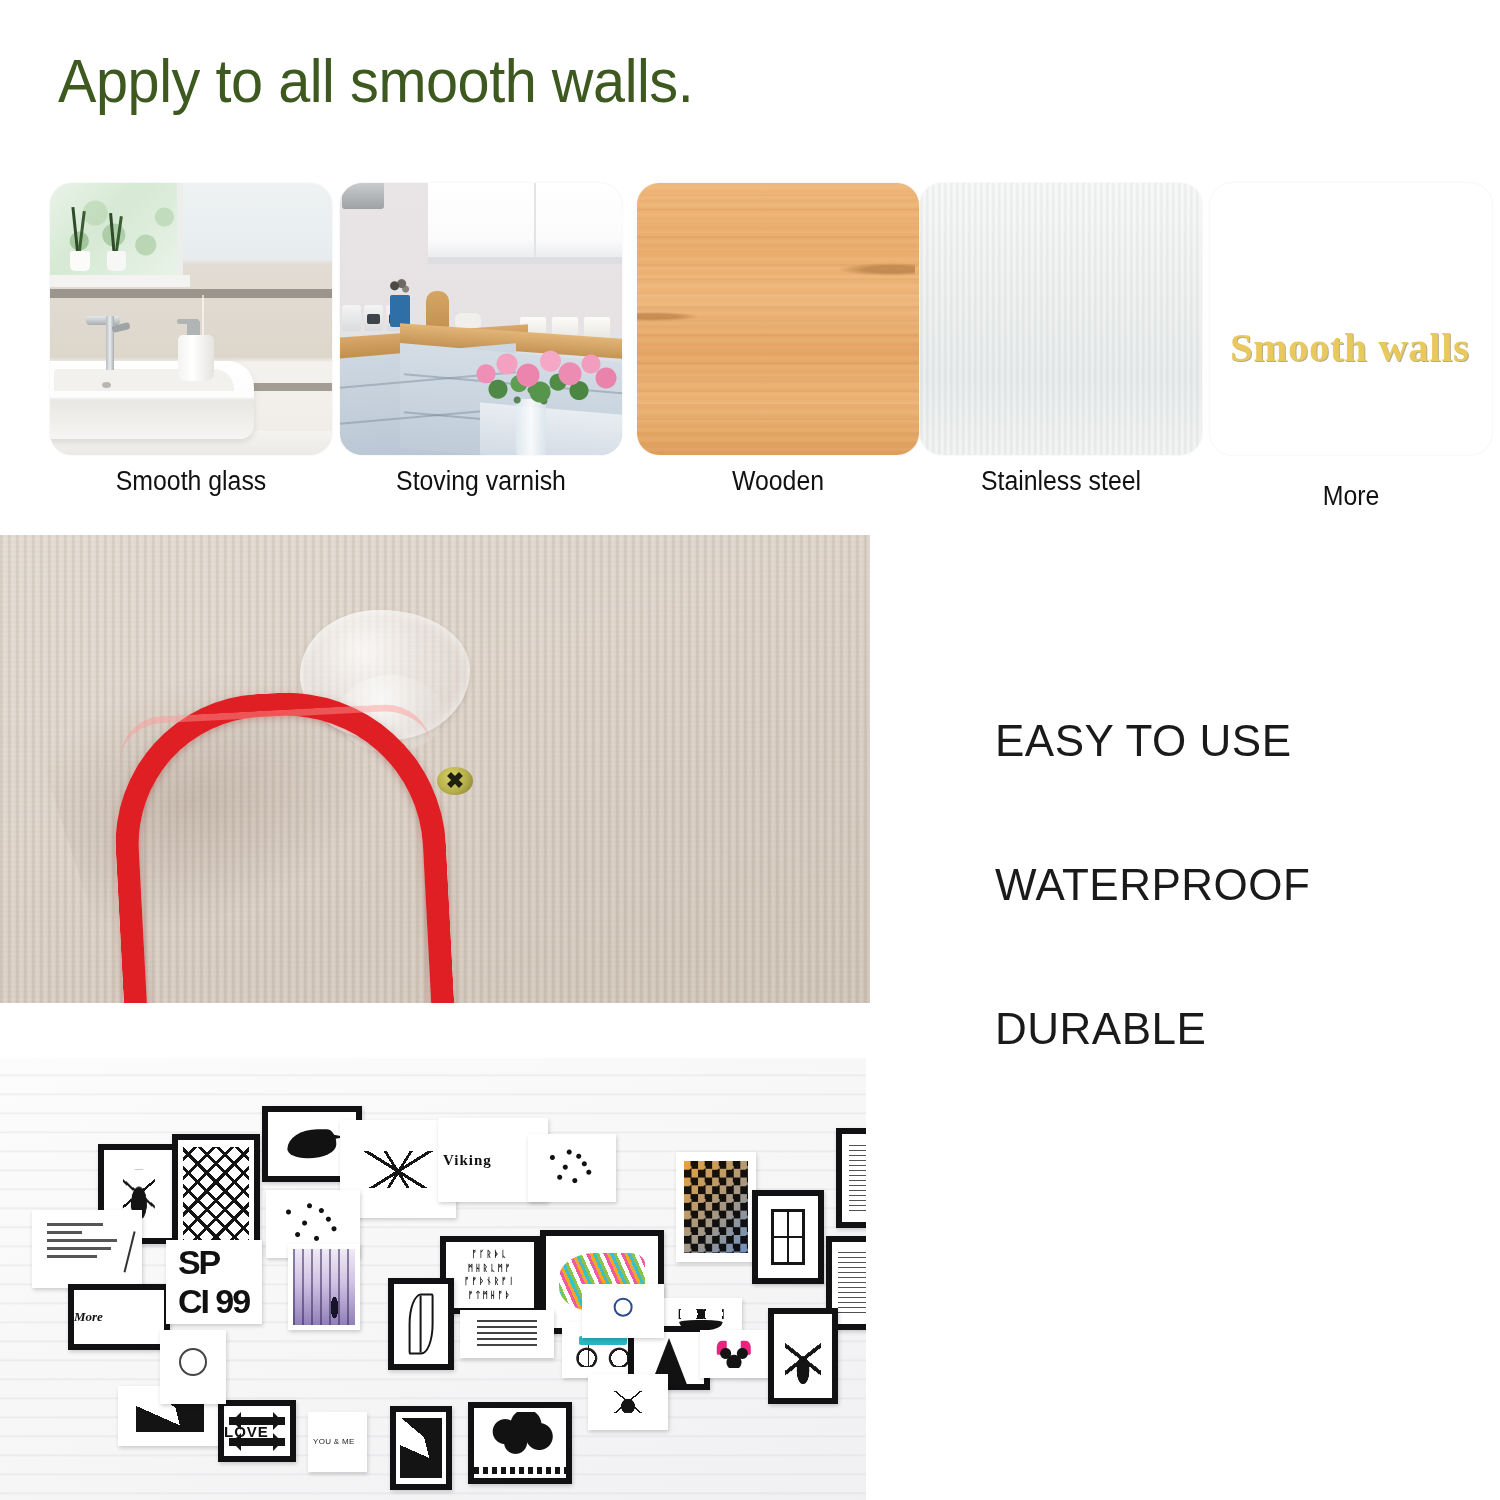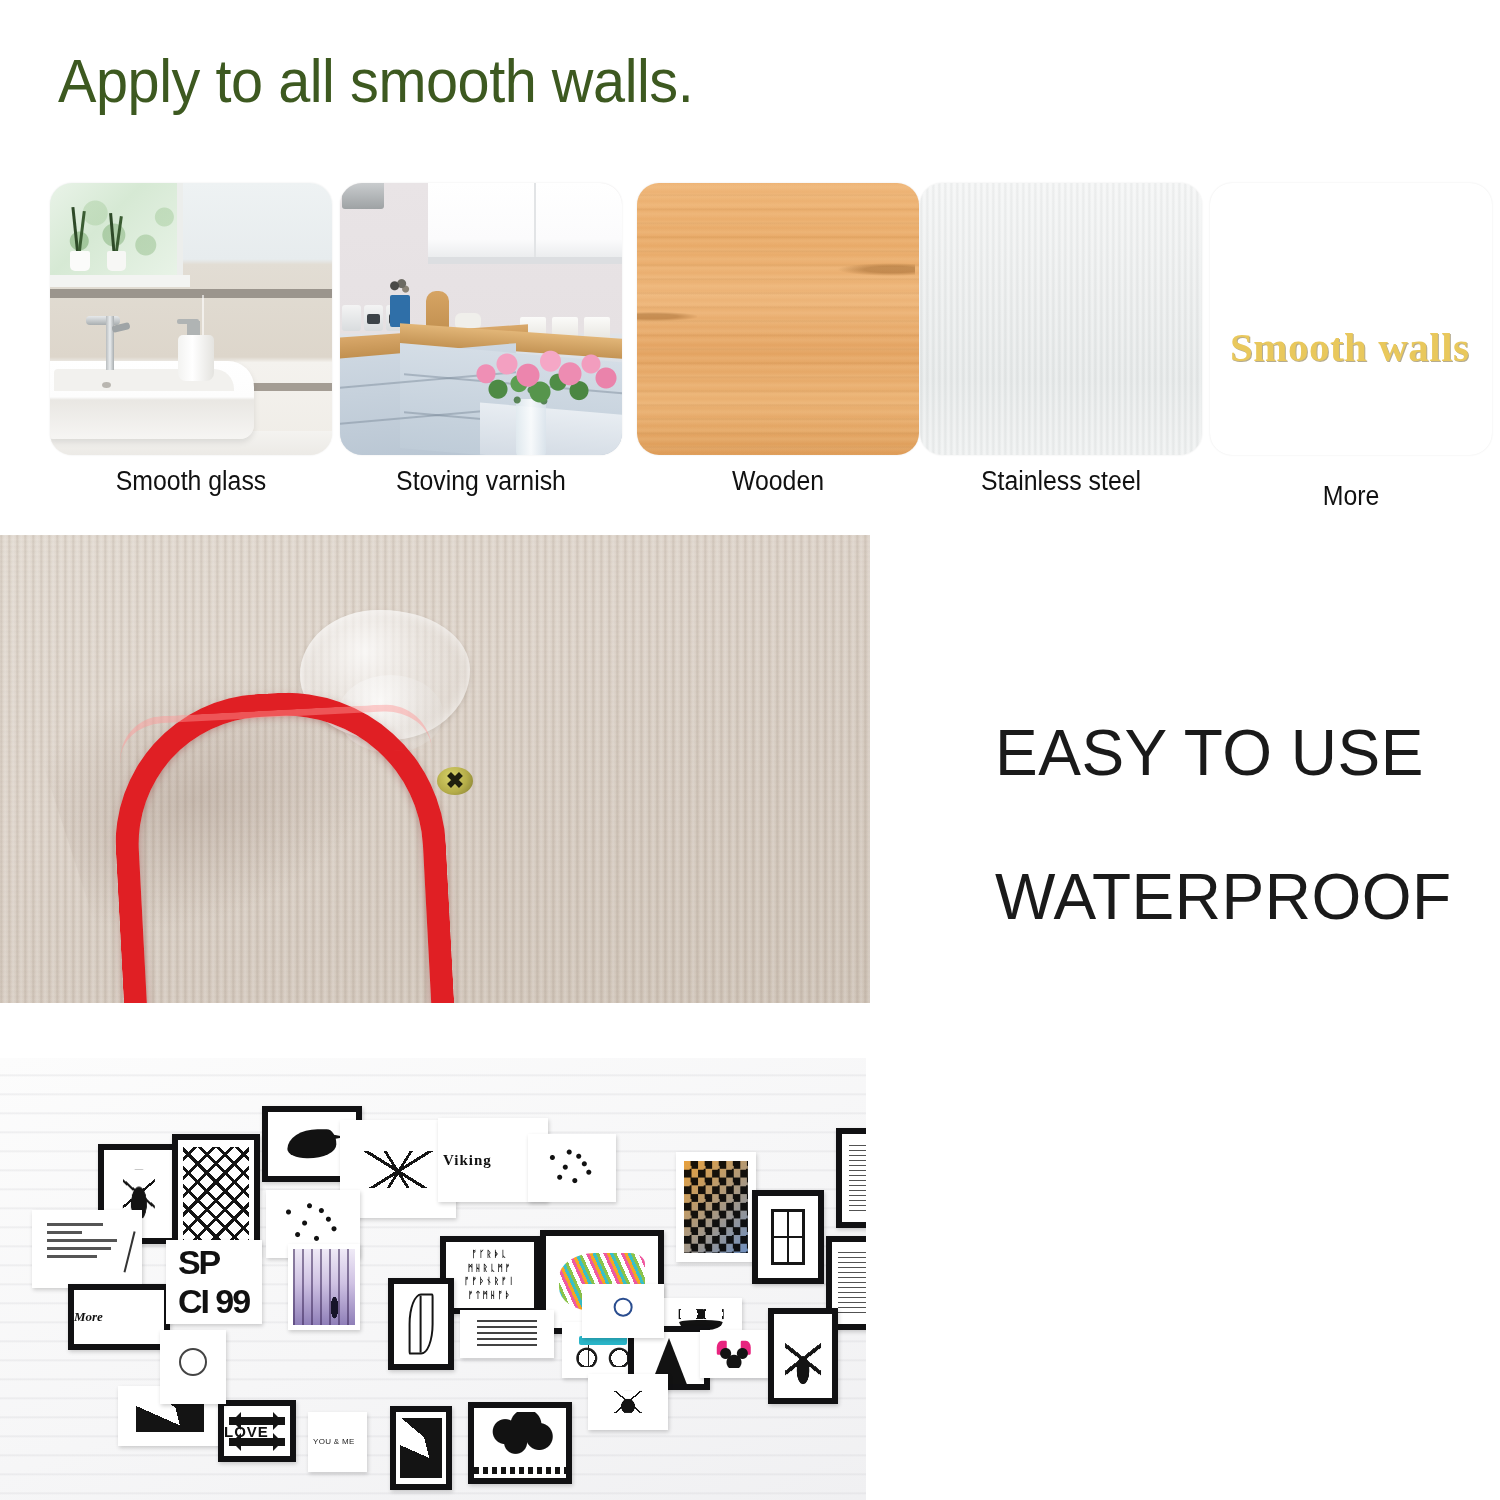--- a/index.html
+++ b/index.html
@@ -215,21 +215,21 @@
     position:absolute; left:437px; top:232px; width:36px; height:28px;
     background: radial-gradient(circle at 40% 35%, #d8d36a 0%, #b5ad49 55%, #7d7730 100%);
     border-radius: 50%;
     display:flex; align-items:center; justify-content:center;
     font-size:22px; color:#20200e; font-weight:700; line-height:1;
   }
 
   
   .feature {
     position: absolute; left: 995px;
-    font-size: 64px; font-weight: 400; color: #1a1a1a;
+    font-size: 44px; font-weight: 400; color: #1a1a1a;
     letter-spacing: 0.5px; white-space: nowrap;
     font-family: "Liberation Sans", sans-serif;
   }
   .f1 { top: 716px; }
   .f2 { top: 860px; }
   .f3 { top: 1004px; }
 
   
   .gallery {
     position: absolute; left: 0; top: 1058px; width: 866px; height: 442px;
@@ -462,20 +462,21 @@
 
     <div class="adhesive"></div>
     <div class="adhesive2"></div>
     <div class="hook-ring"></div>
     <div class="screw">✖</div>
 
   </div>
 
   <div class="feature f1">EASY TO USE</div>
   <div class="feature f2">WATERPROOF</div>
+  <div class="feature f3">DURABLE</div>
 
   <div class="gallery">
 
     <div class="frm blk" style="left:98px; top:86px; width:82px; height:100px;">
       <div class="mat">
           <div class="art">
             <div class="deer-sm"></div>
           </div>
         </div>
     </div>

